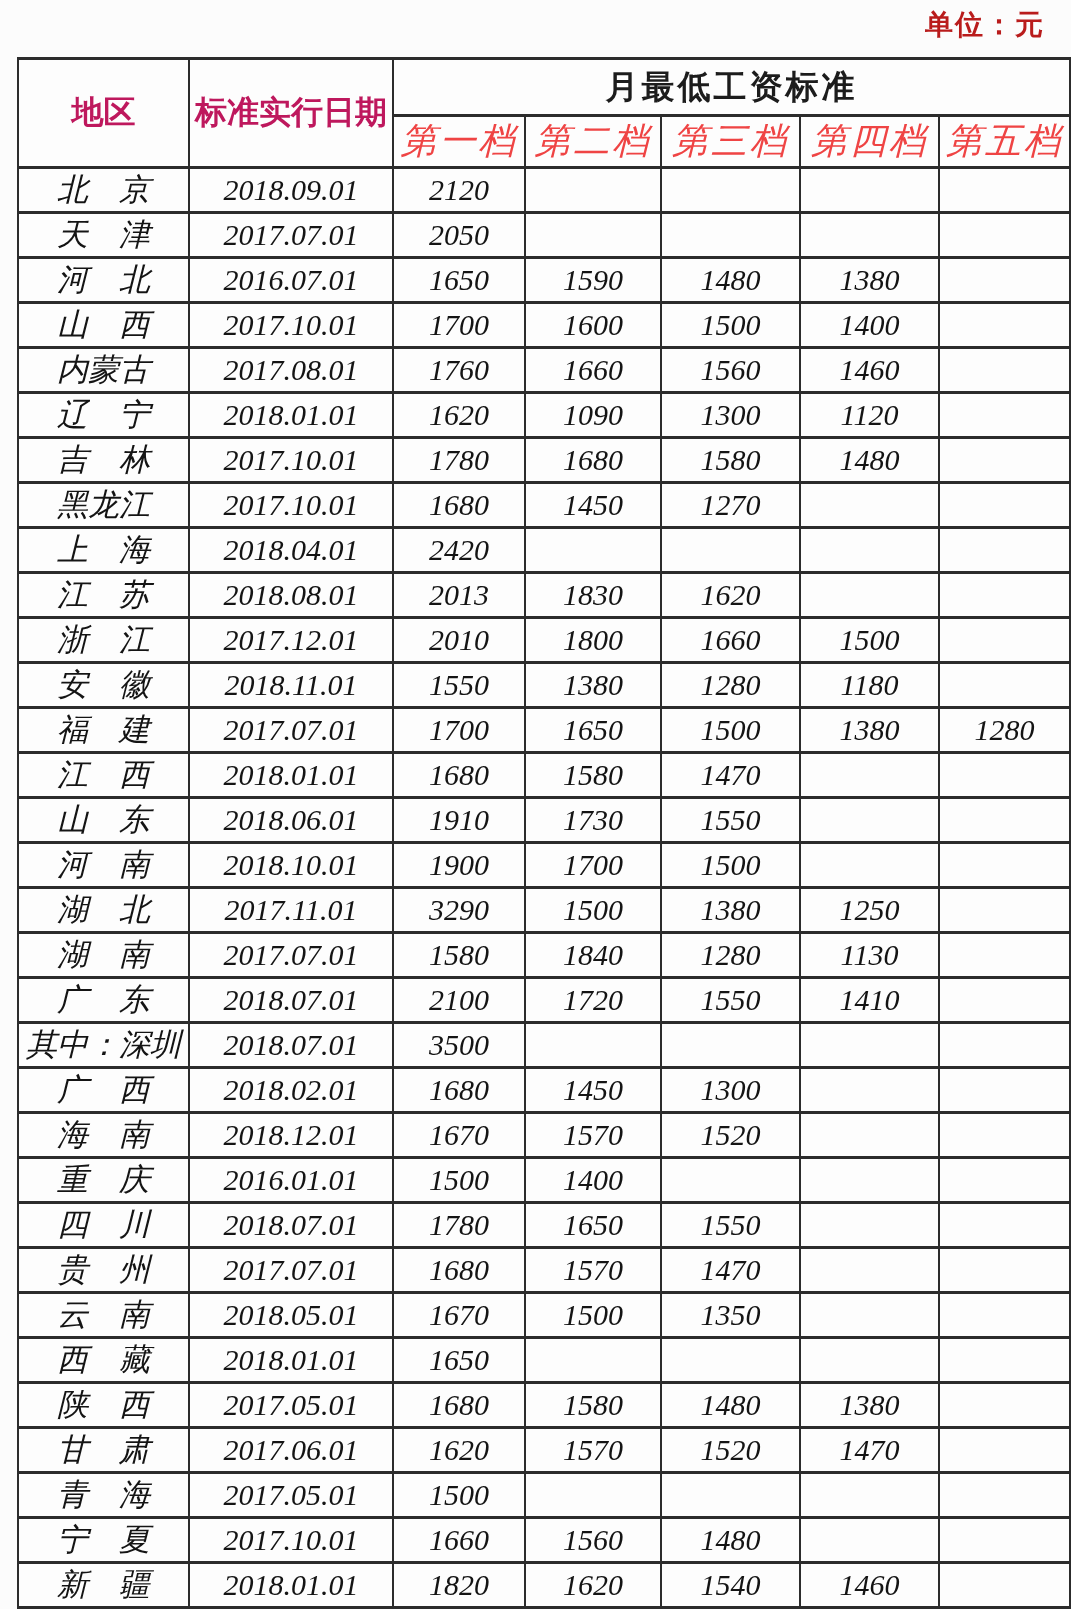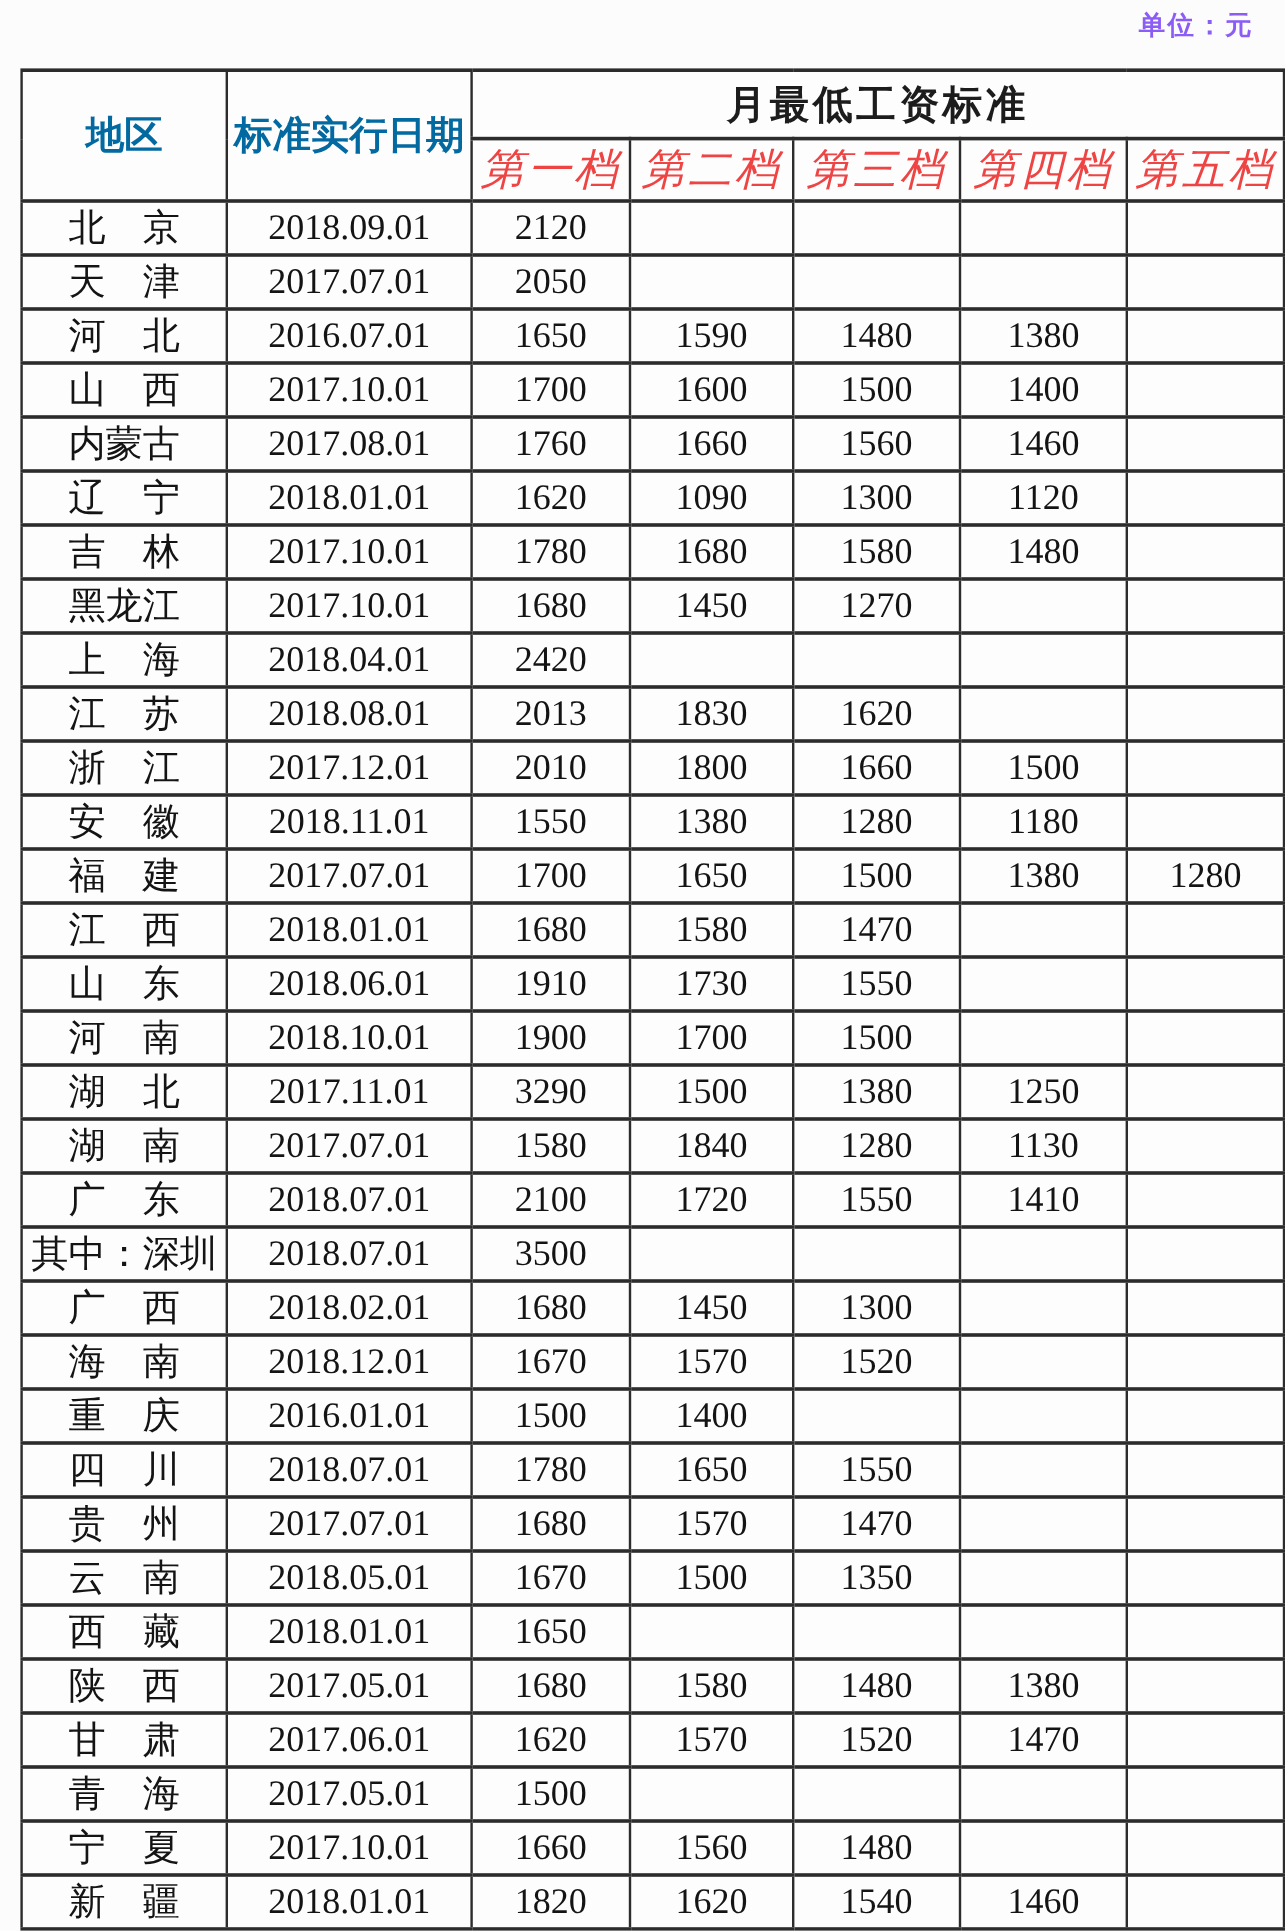--- a/index.html
+++ b/index.html
@@ -9,25 +9,25 @@
     background: #fcfcfc;
     color: #161616;
     font-family: "Liberation Serif", "DejaVu Serif", serif;
     position: relative;
     overflow: hidden;
   }
   .unit-label {
     position: absolute;
     top: 6px;
     right: 26px;
-    font-size: 22px;
+    font-size: 28px;
     font-weight: 700;
     font-family: "Liberation Sans", "DejaVu Sans", sans-serif;
     letter-spacing: 2px;
-    color: #8b5cf6;
+    color: #b91c1c;
   }
   table.wage-table {
     position: absolute;
     left: 17px;
     top: 57px;
     width: 1052px;
     border-collapse: collapse;
     table-layout: fixed;
     background: #fdfdfd;
   }
@@ -40,40 +40,40 @@
     vertical-align: middle;
     padding: 0;
     overflow: hidden;
     white-space: nowrap;
   }
   .wage-table { border: 1px solid #2c2c2c; }
   th.h-region, th.h-date {
     font-family: "Liberation Sans", "DejaVu Sans", sans-serif;
     font-weight: 700;
     font-size: 32px;
-    color: #0369a1;
+    color: #be185d;
   }
   th.h-group {
     height: 54px;
     font-family: "Liberation Sans", "DejaVu Sans", sans-serif;
     font-weight: 700;
     font-size: 33px;
     letter-spacing: 3px;
     color: #1c1c1c;
     border-radius: 10px;
   }
   tr.tier-header-row { height: 40px; }
   th.h-tier {
     font-size: 36px;
     font-style: italic;
     font-weight: 400;
     letter-spacing: 3px;
     color: #ef4444;
   }
-  tbody tr { height: 44px; }
+  tbody tr { height: 44px; font-style: italic; }
   td.region-cell {
     font-size: 31px;
     color: #141414;
   }
   td.date-cell, td.tier-cell {
     font-size: 30px;
     color: #141414;
   }
 </style>
 </head>

